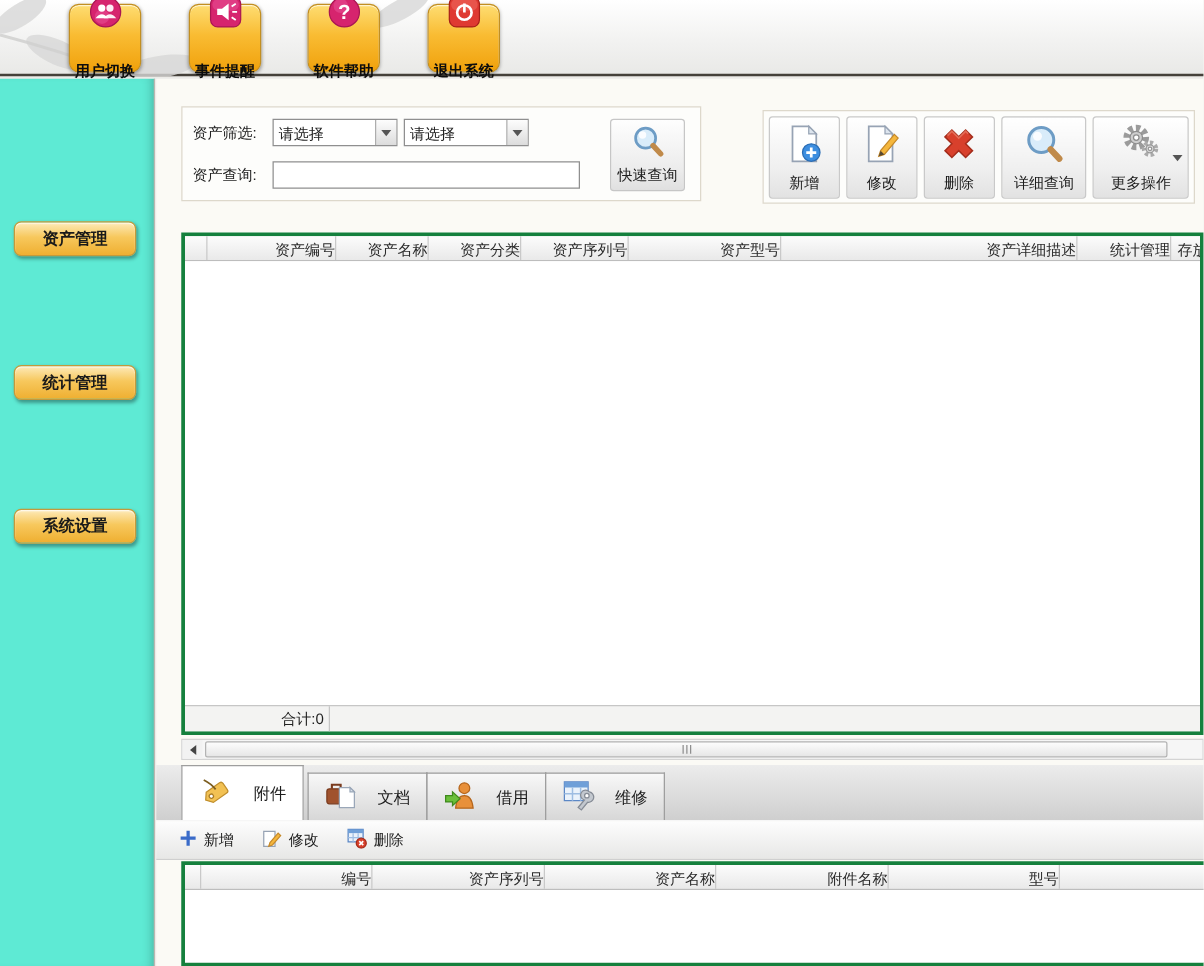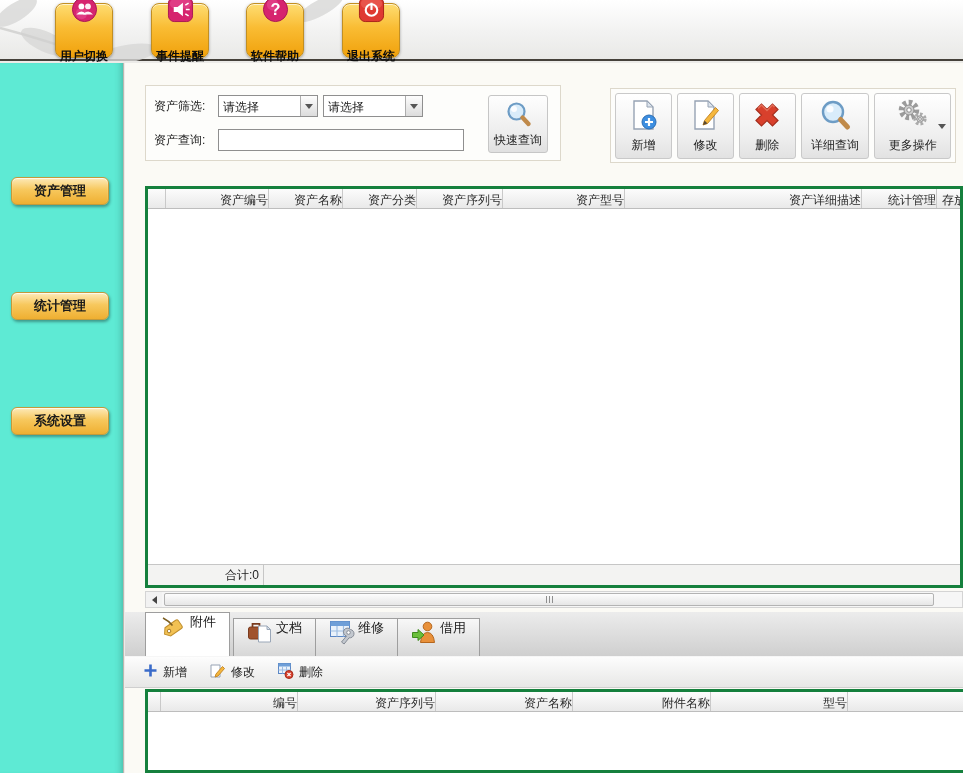--- a/index.html
+++ b/index.html
@@ -78,21 +78,21 @@
     border-right:5px solid #444; }
   .hs-thumb { position:absolute; left:18px; top:1px; width:770px; height:13px; cursor:pointer;
     border:1px solid #b3b3b3; border-radius:2px; background:linear-gradient(#fdfdfd,#e6e6e6);
     display:flex; align-items:center; justify-content:center; gap:2px; }
   .grip { width:1px; height:7px; background:#8f8f8f; }
 
   
   .tabstrip { position:absolute; left:0; top:549px; width:838px; height:44px;
     background:linear-gradient(#ececec,#cfcfcf); display:flex; align-items:flex-end; padding-left:20px; }
   .tab { height:38px; border:1px solid #9e9e9e; border-bottom:none; cursor:pointer;
-    background:linear-gradient(#f8f8f8,#d7d7d7); display:flex; gap:3px;
+    background:linear-gradient(#f8f8f8,#d7d7d7); display:flex; align-items:center; gap:16px;
     padding:0 13px; font-size:13px; color:#1c1c1c; margin-left:-1px; }
   .tab.active { height:44px; background:#fff; border:1px solid #9e9e9e; border-bottom:none;
     margin-left:0; margin-right:4px; z-index:2; }
 
   
   .subtoolbar { position:absolute; left:0; top:593px; width:838px; height:32px;
     background:linear-gradient(#fdfdfd,#e7e7e6); border-top:1px solid #f6f6f6;
     border-bottom:1px solid #cfcfcf; display:flex; align-items:center; padding-left:18px; gap:22px; }
   .st-item { display:flex; align-items:center; gap:5px; font-size:12px; color:#1c1c1c; cursor:pointer; }
 
@@ -313,38 +313,38 @@
             <path d="M5.5 8 v-3.2 h7 v3.2" fill="none" stroke="#7a3b1e" stroke-width="1.7"></path>
             <path d="M11.5 7 h8.5 l3.5 3.5 v12.5 h-12 z" fill="#fff" stroke="#9aa7b8"></path>
             <path d="M20 7 l3.5 3.5 h-3.5 z" fill="#dde5ee" stroke="#9aa7b8"></path>
           </svg>
         </span>
         <span>文档</span>
       </div>
       <div class="tab">
         <span>
           <svg width="26" height="26" viewBox="0 0 26 26">
+            <circle cx="16.5" cy="7.5" r="4.3" fill="#e8903a" stroke="#b5661d"></circle>
+            <path d="M9.5 23.5 q1 -10 7 -10 q6 0 7 10 z" fill="#e8903a" stroke="#b5661d"></path>
+            <path d="M1.5 13.5 h5.5 v-3 l6 5.5 -6 5.5 v-3 h-5.5 z" fill="#6abf3a" stroke="#3f8a1d"></path>
+          </svg>
+        </span>
+        <span>借用</span>
+      </div>
+      <div class="tab">
+        <span>
+          <svg width="26" height="26" viewBox="0 0 26 26">
             <rect x="1.5" y="2.5" width="19" height="15" fill="#eaf2fb" stroke="#5b87c5"></rect>
             <rect x="1.5" y="2.5" width="19" height="4.5" fill="#6f9fd8"></rect>
             <path d="M8 7 v10.5 M14.5 7 v10.5 M1.5 12 h19" stroke="#9ebde2" stroke-width="1.2"></path>
             <path d="M21.5 10.5 a4 4 0 1 0 -4 6.5 l-5 6 2.6 2 5 -6.2 a4 4 0 0 0 1.4 -8.3" fill="#c3c8cf" stroke="#868c96"></path>
             <circle cx="19.5" cy="13.5" r="1.8" fill="#fff" stroke="#868c96"></circle>
           </svg>
         </span>
         <span>维修</span>
-      </div>
-      <div class="tab">
-        <span>
-          <svg width="26" height="26" viewBox="0 0 26 26">
-            <circle cx="16.5" cy="7.5" r="4.3" fill="#e8903a" stroke="#b5661d"></circle>
-            <path d="M9.5 23.5 q1 -10 7 -10 q6 0 7 10 z" fill="#e8903a" stroke="#b5661d"></path>
-            <path d="M1.5 13.5 h5.5 v-3 l6 5.5 -6 5.5 v-3 h-5.5 z" fill="#6abf3a" stroke="#3f8a1d"></path>
-          </svg>
-        </span>
-        <span>借用</span>
       </div>
     </div>
 
     <div class="subtoolbar">
       <div class="st-item">
         <span>
           <svg width="15" height="15" viewBox="0 0 15 15">
             <path d="M7.5 1.5 v12 M1.5 7.5 h12" stroke="#3a6bc9" stroke-width="2.6"></path>
           </svg>
         </span>

